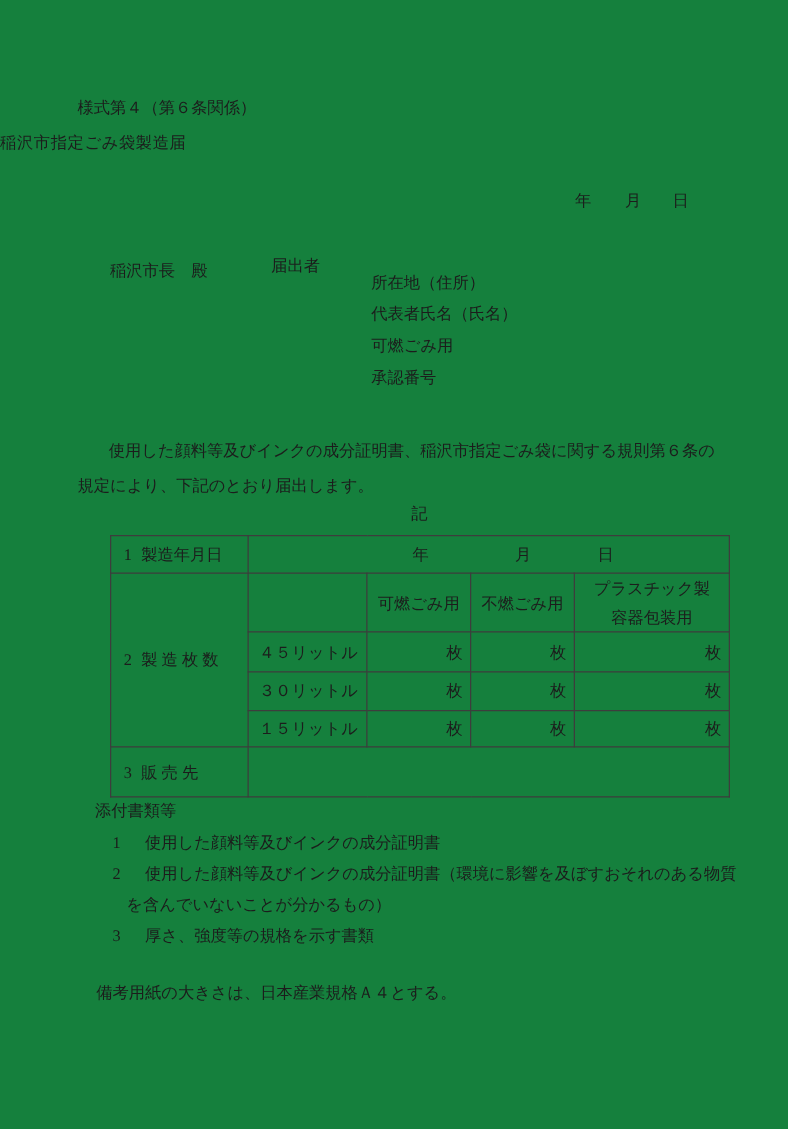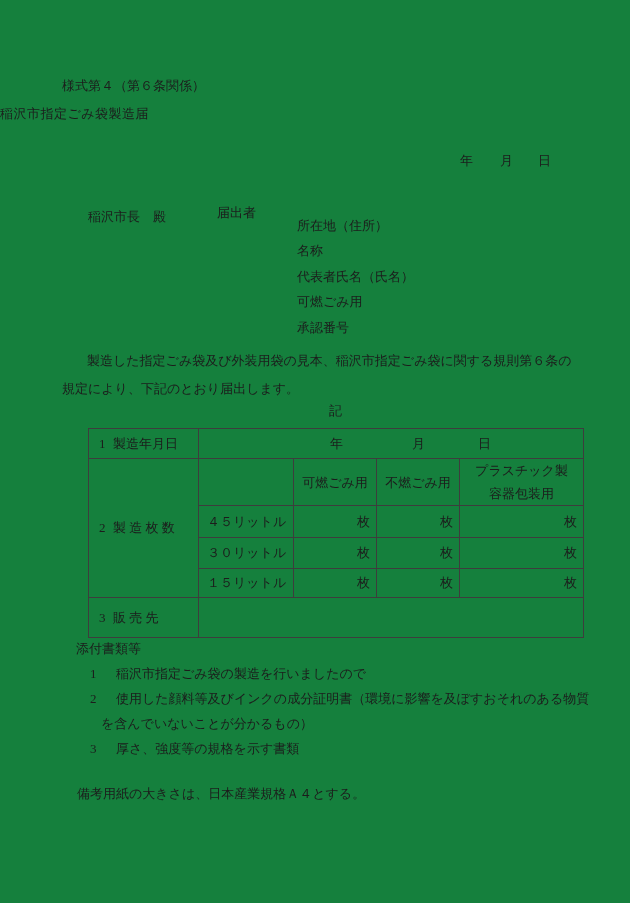--- a/index.html
+++ b/index.html
@@ -73,28 +73,27 @@
     <span class="m">月</span>
     <span class="d">日</span>
   </div>
 
   <div class="abs addressee">稲沢市長　殿</div>
 
   <div class="abs declarant-label">届出者</div>
 
   <div class="abs declarant-fields">
     <div>所在地（住所）</div>
-    <div>名称</div>
     <div>代表者氏名（氏名）</div>
     <div>可燃ごみ用</div>
     <div>承認番号</div>
   </div>
 
   <div class="abs body-par">
-    <div class="l1">製造した指定ごみ袋及び外装用袋の見本、稲沢市指定ごみ袋に関する規則第６条の</div>
+    <div class="l1">使用した顔料等及びインクの成分証明書、稲沢市指定ごみ袋に関する規則第６条の</div>
     <div class="l2">規定により、下記のとおり届出します。</div>
   </div>
 
   <div class="abs record-marker">記</div>
 
   <table class="form-table">
     <colgroup>
       <col style="width:110px">
         <col style="width:95px">
         <col style="width:83px">
@@ -147,21 +146,21 @@
         <span class="cell-no">3</span><span>販 売 先</span>
       </td>
       <td colspan="4"></td>
     </tr>
   </tbody>
     </table>
 
   <div class="abs attach-heading">添付書類等</div>
 
   <div class="abs attach-line" style="top:666px">
-    <span class="item-no">1</span><span>稲沢市指定ごみ袋の製造を行いましたので</span>
+    <span class="item-no">1</span><span>使用した顔料等及びインクの成分証明書</span>
   </div>
   <div class="abs attach-line" style="top:691px">
     <span class="item-no">2</span><span>使用した顔料等及びインクの成分証明書（環境に影響を及ぼすおそれのある物質</span>
   </div>
   <div class="abs attach-cont" style="top:716px">を含んでいないことが分かるもの）</div>
   <div class="abs attach-line" style="top:741px">
     <span class="item-no">3</span><span>厚さ、強度等の規格を示す書類</span>
   </div>
 
   <div class="abs remarks">

